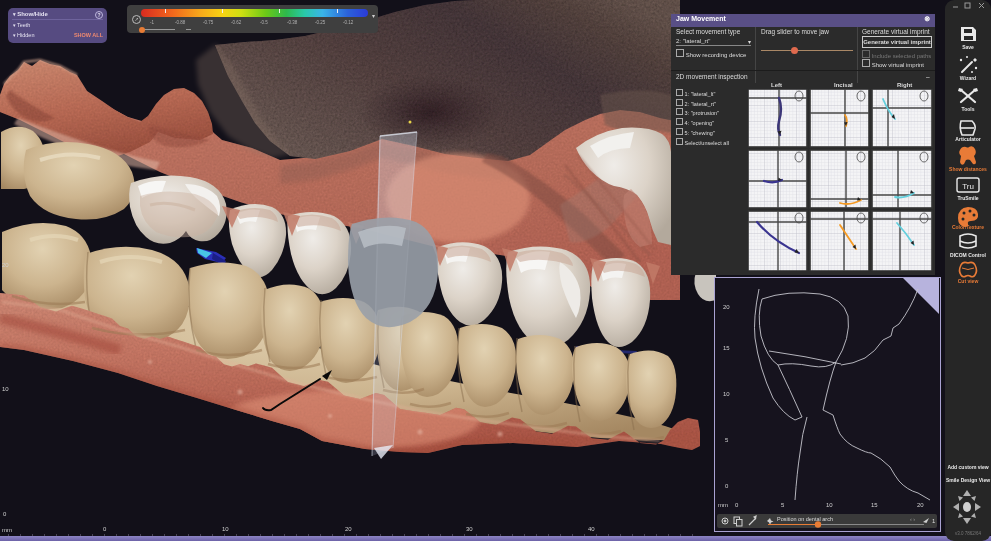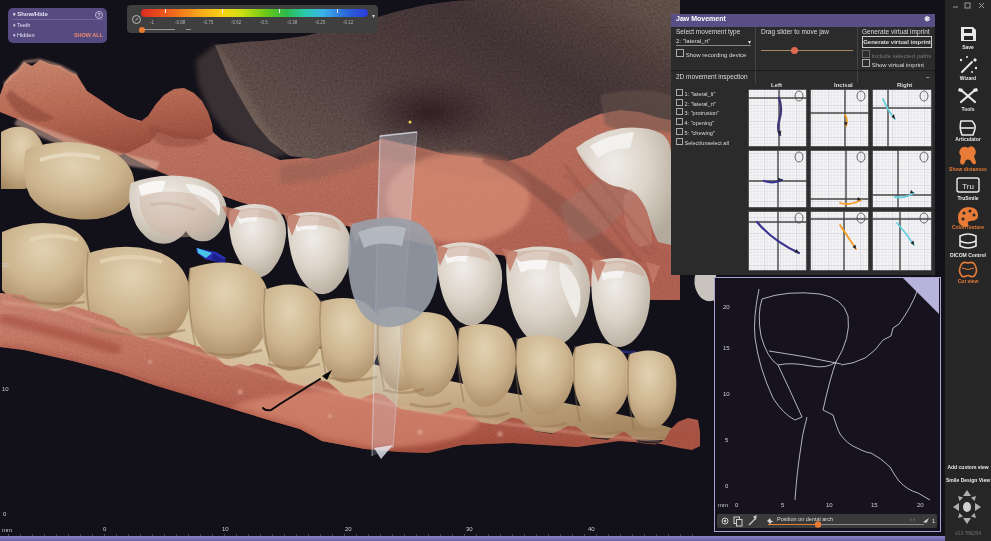--- a/index.html
+++ b/index.html
@@ -469,21 +469,21 @@
    <path d="M51,10.5 H101" stroke="#e87c35" stroke-width="1.2"></path>
    <path d="M101,10.5 H207" stroke="#8a8a8a" stroke-width="1"></path>
    <circle cx="101" cy="10.5" r="3.2" fill="#e87c35"></circle>
    <text x="193" y="7" font-size="5.5" fill="#999" font-family="Liberation Sans">‹ ›</text>
    <path d="M206,8 l6,-4 -2.5,5 Z" fill="#cfcfcf"></path>
    <text x="215" y="8.5" font-size="6" fill="#ddd" font-family="Liberation Sans">1</text>
   </svg>
  </div>
 </div>
 
-<div class="abs" style="left:945px;top:0;width:46px;height:541px;background:#262626;">
+<div class="abs" style="left:945px;top:0;width:46px;height:541px;background:#262626;border-radius:9px;">
 <svg width="46" height="541" viewBox="0 0 46 541">
  <g stroke="#9a9a9a" stroke-width="1" fill="none">
   <path d="M8,7 h5"></path>
         <rect x="20" y="3" width="5" height="5"></rect>
         <path d="M34,3 l5,5 M39,3 l-5,5"></path>
  </g>
 
  <g fill="#e8e8e8">
   <path d="M16,27 h12 l3,3 v11 h-15 Z M19,29 v4 h8 v-4 Z M19,36 h9 v4 h-9 Z" fill-rule="evenodd"></path>
  </g>

